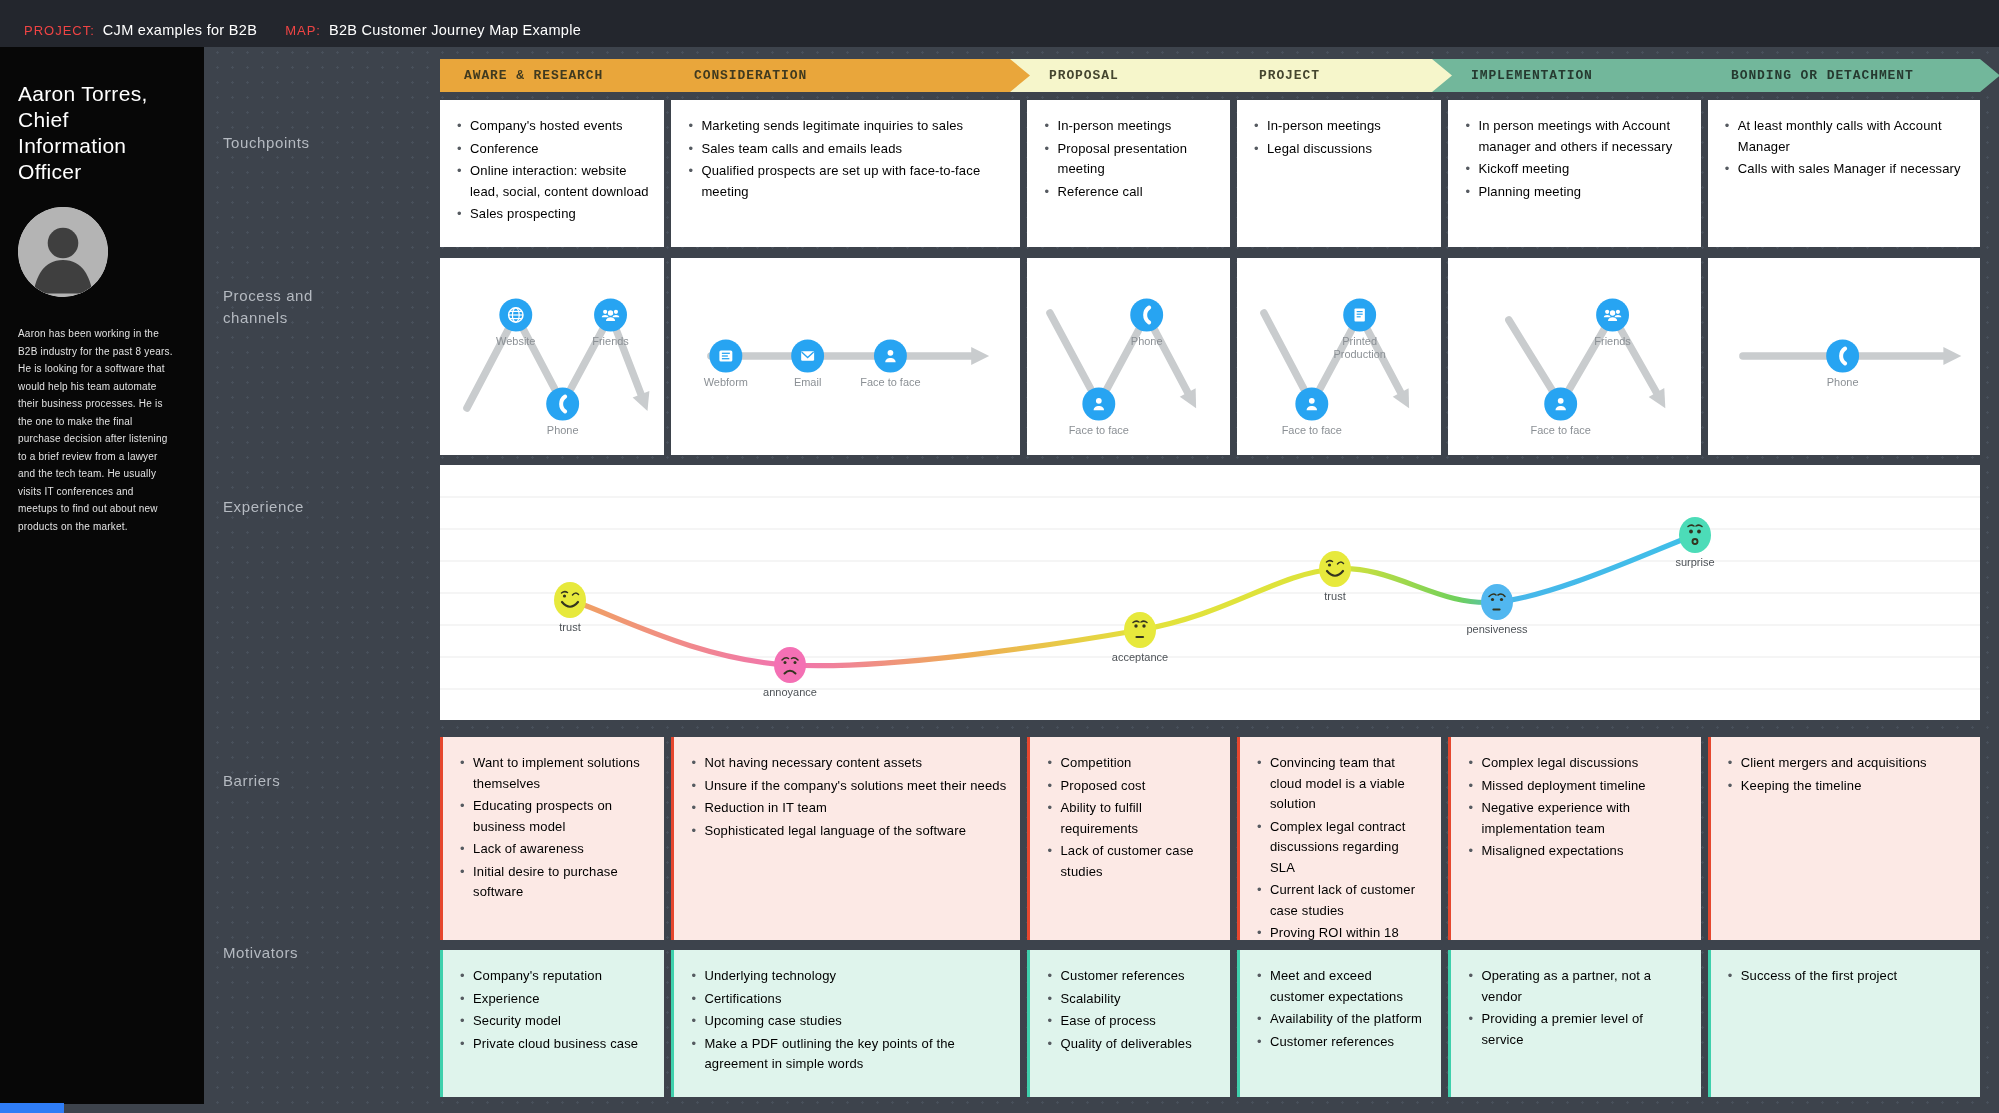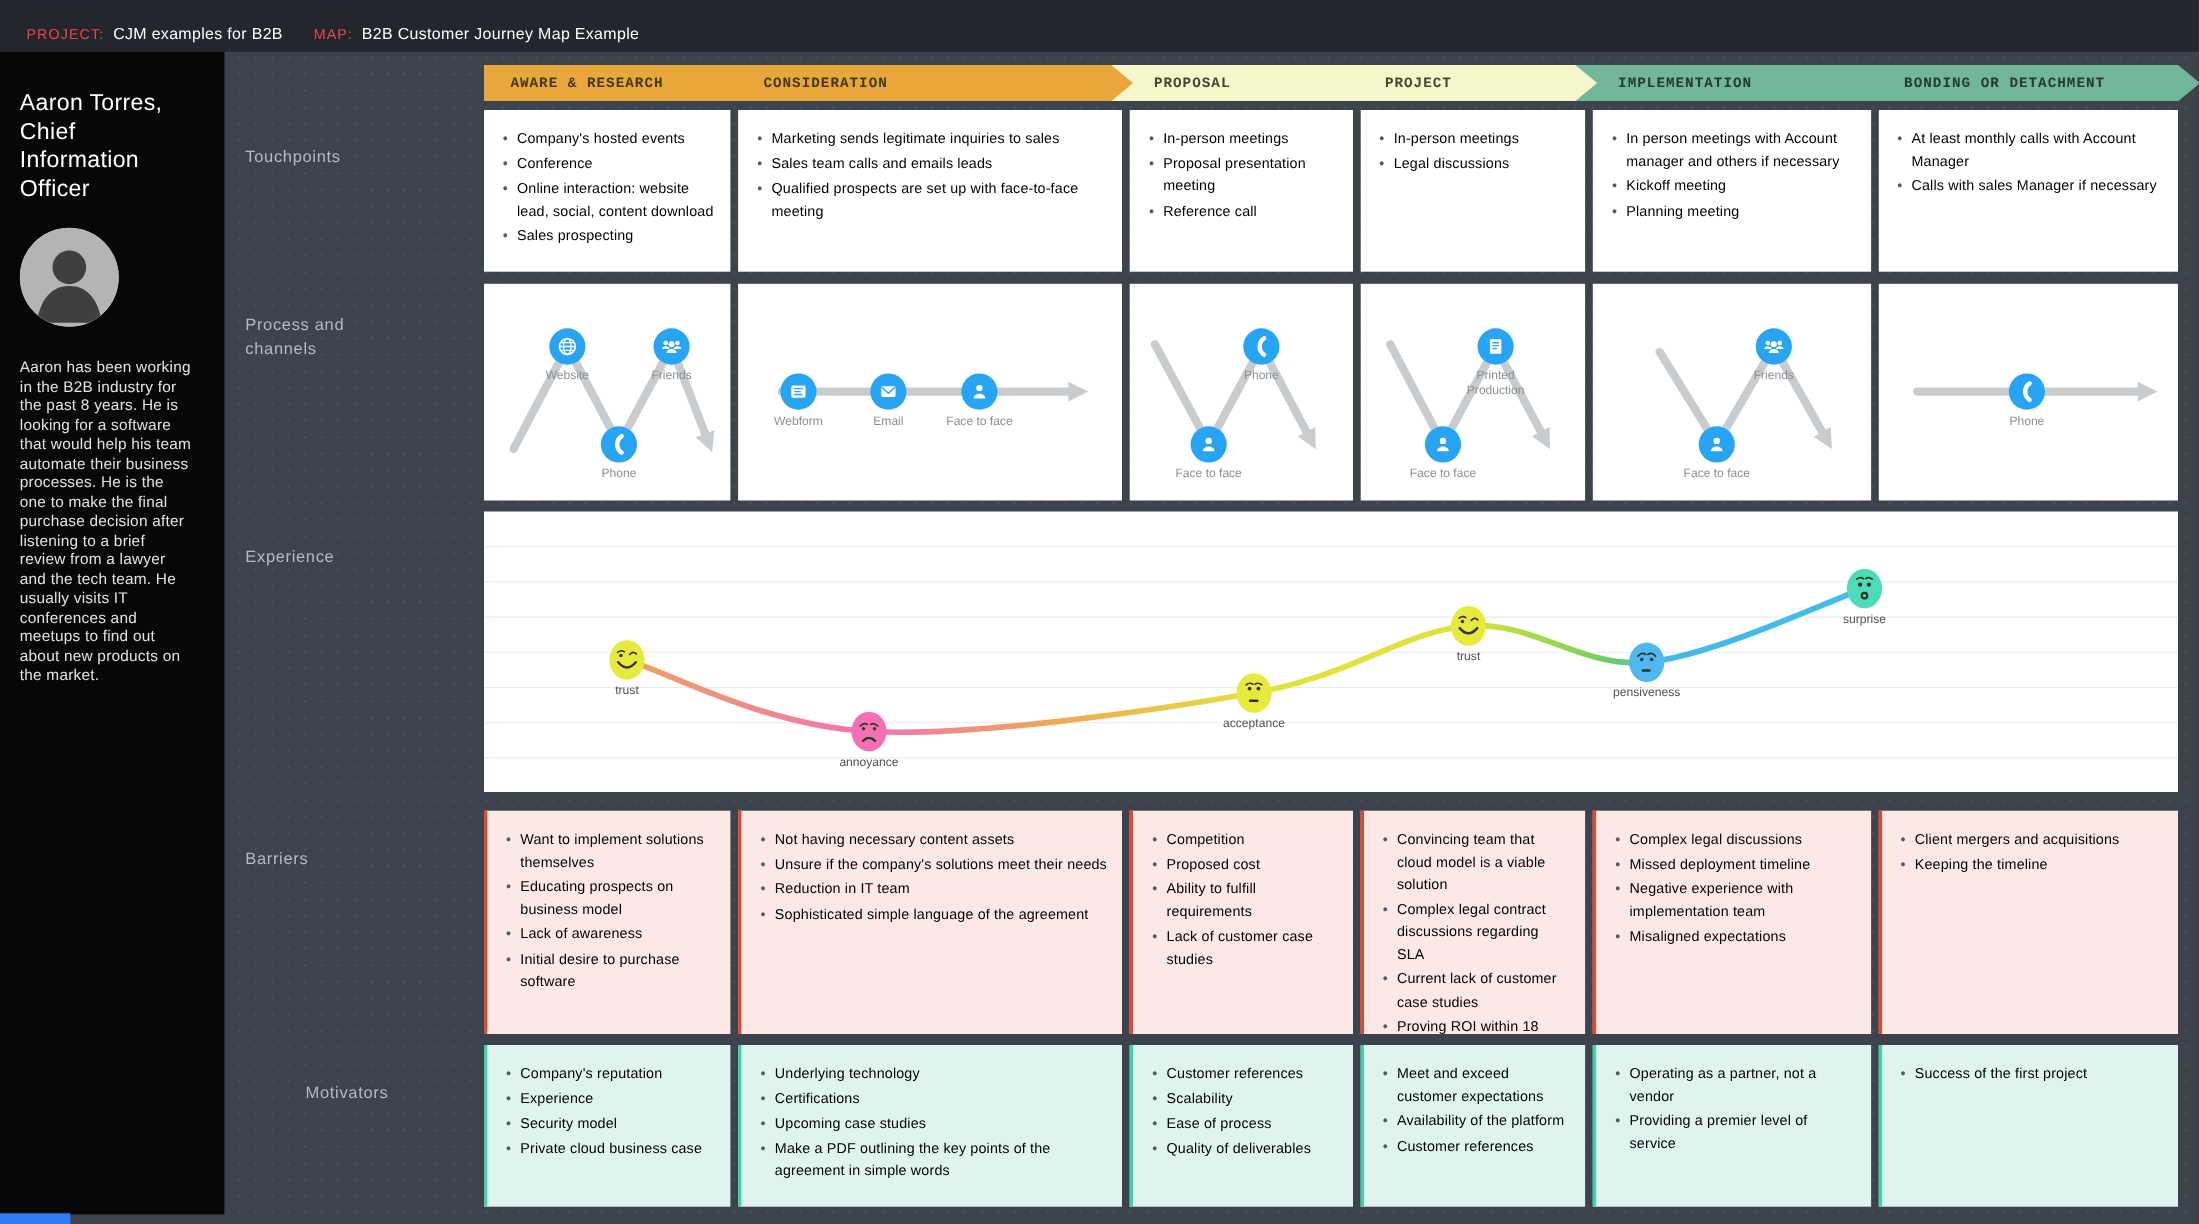--- a/index.html
+++ b/index.html
@@ -14,21 +14,21 @@
   .topbar{position:absolute;left:0;top:0;width:100%;height:47px;background:#23262d;
     display:flex;align-items:center;padding-left:24px;box-sizing:border-box;gap:28px;z-index:5;}
   .topbar .pair{display:flex;align-items:baseline;gap:8px;}
   .topbar .klabel{color:#ef4444;font-size:13px;letter-spacing:1px;margin-top:14px;}
   .topbar .kvalue{color:#ffffff;font-size:14.5px;letter-spacing:.3px;}
   
   .sidebar{position:absolute;left:0;top:47px;width:204px;height:1057px;background:#070707;
     padding:34px 18px 0 18px;box-sizing:border-box;z-index:4;}
   .persona-name{color:#fff;font-size:21px;line-height:1.24;font-weight:500;letter-spacing:.3px;margin:0 0 22px 0;width:155px;}
   .avatar{width:90px;height:90px;border-radius:50%;overflow:hidden;background:#c9c9c9;margin-bottom:28px;}
-  .persona-desc{color:#e2e2e2;font-size:14px;line-height:17.5px;letter-spacing:.2px;width:156px;margin:0;}
+  .persona-desc{color:#e2e2e2;font-size:10px;line-height:17.5px;letter-spacing:.2px;width:156px;margin:0;}
   .bluebar{position:absolute;left:0;bottom:0;width:64px;height:10px;background:#2f7df6;z-index:6;}
   
   .rowlabel{position:absolute;left:223px;color:#b5bac1;font-size:15px;letter-spacing:.6px;width:130px;line-height:22px;z-index:3;margin-top:32px;}
   
   .canvas{position:absolute;left:440px;top:0;width:1540px;height:1113px;z-index:2;}
   .grid{position:absolute;left:0;width:100%;display:grid;
     grid-template-columns:225fr 350fr 203fr 205fr 253fr 273fr;gap:7px;}
   .card{background:#fff;box-sizing:border-box;padding:16px 14px 12px 16px;overflow:hidden;}
   .card ul{list-style:none;margin:0;padding:0;}
   .card li{position:relative;padding-left:14px;font-size:13px;line-height:20.5px;color:#000000;letter-spacing:.15px;margin-bottom:2px;}
@@ -81,21 +81,21 @@
         </g>
       </svg>
     </div>
     <p class="persona-desc">Aaron has been working in the B2B industry for the past 8 years. He is looking for a software that would help his team automate their business processes. He is the one to make the final purchase decision after listening to a brief review from a lawyer and the tech team. He usually visits IT conferences and meetups to find out about new products on the market.</p>
   </aside>
 
   <div class="rowlabel" style="top:100px;">Touchpoints</div>
   <div class="rowlabel" style="top:253px;">Process and channels</div>
   <div class="rowlabel" style="top:464px;">Experience</div>
   <div class="rowlabel" style="top:738px;">Barriers</div>
-  <div class="rowlabel" style="top:951px;text-align:right;">Motivators</div>
+  <div class="rowlabel" style="top:910px;">Motivators</div>
 
   <div class="canvas">
     <div class="bands" id="bands">
         <div class="band tip" style="left: 0px; width: 600px; background: rgb(233, 166, 59);"></div>
         <div class="band notch" style="left: 570px; width: 450px; background: rgb(246, 246, 203);"></div>
         <div class="band notch" style="left: 992px; width: 568px; background: rgb(114, 183, 155);"></div>
         <span class="stage-label" style="left: 24px; color: rgb(64, 58, 31);">AWARE &amp; RESEARCH</span>
         <span class="stage-label" style="left: 254px; color: rgb(64, 58, 31);">CONSIDERATION</span>
         <span class="stage-label" style="left: 609px; color: rgb(69, 70, 47);">PROPOSAL</span>
         <span class="stage-label" style="left: 819px; color: rgb(69, 70, 47);">PROJECT</span>
@@ -444,21 +444,21 @@
             <li>Educating prospects on business model</li>
             <li>Lack of awareness</li>
             <li>Initial desire to purchase software</li>
           </ul>
         </div>
         <div class="card bar-card">
           <ul>
             <li>Not having necessary content assets</li>
             <li>Unsure if the company's solutions meet their needs</li>
             <li>Reduction in IT team</li>
-            <li>Sophisticated simple language of the agreement</li>
+            <li>Sophisticated legal language of the software</li>
           </ul>
         </div>
         <div class="card bar-card">
           <ul>
             <li>Competition</li>
             <li>Proposed cost</li>
             <li>Ability to fulfill requirements</li>
             <li>Lack of customer case studies</li>
           </ul>
         </div>

